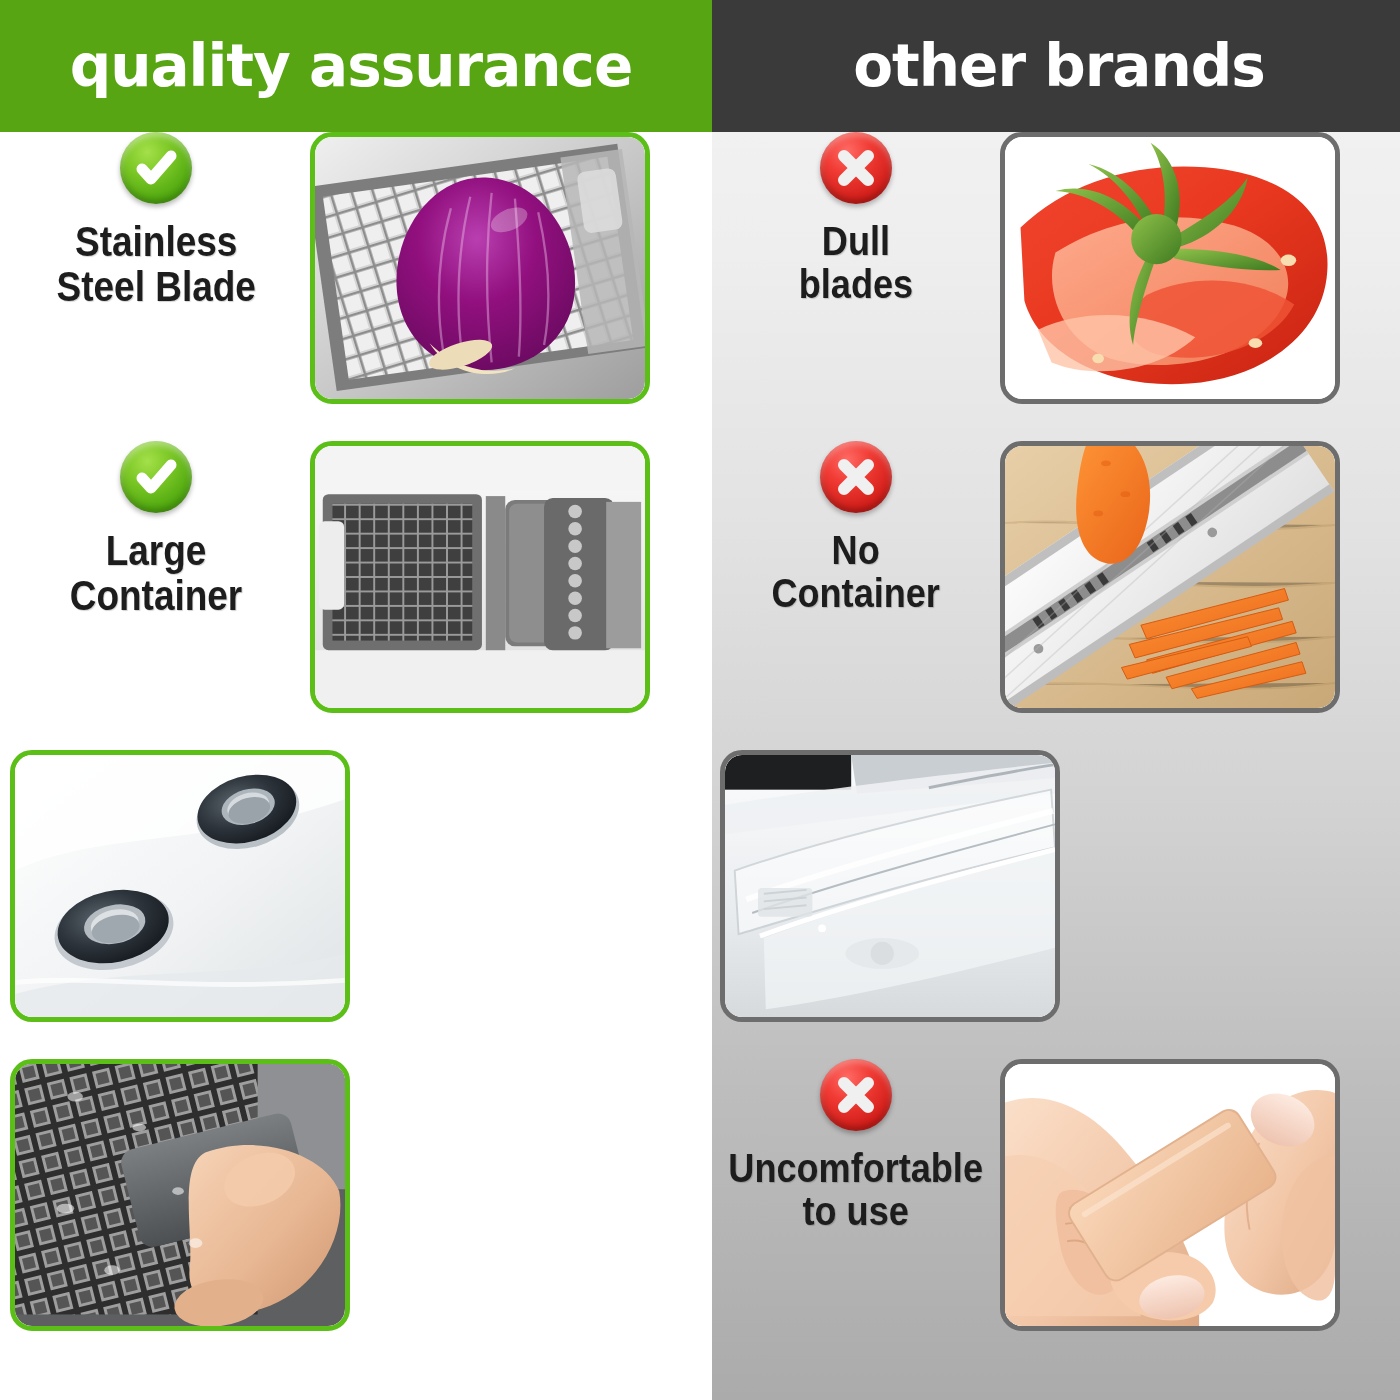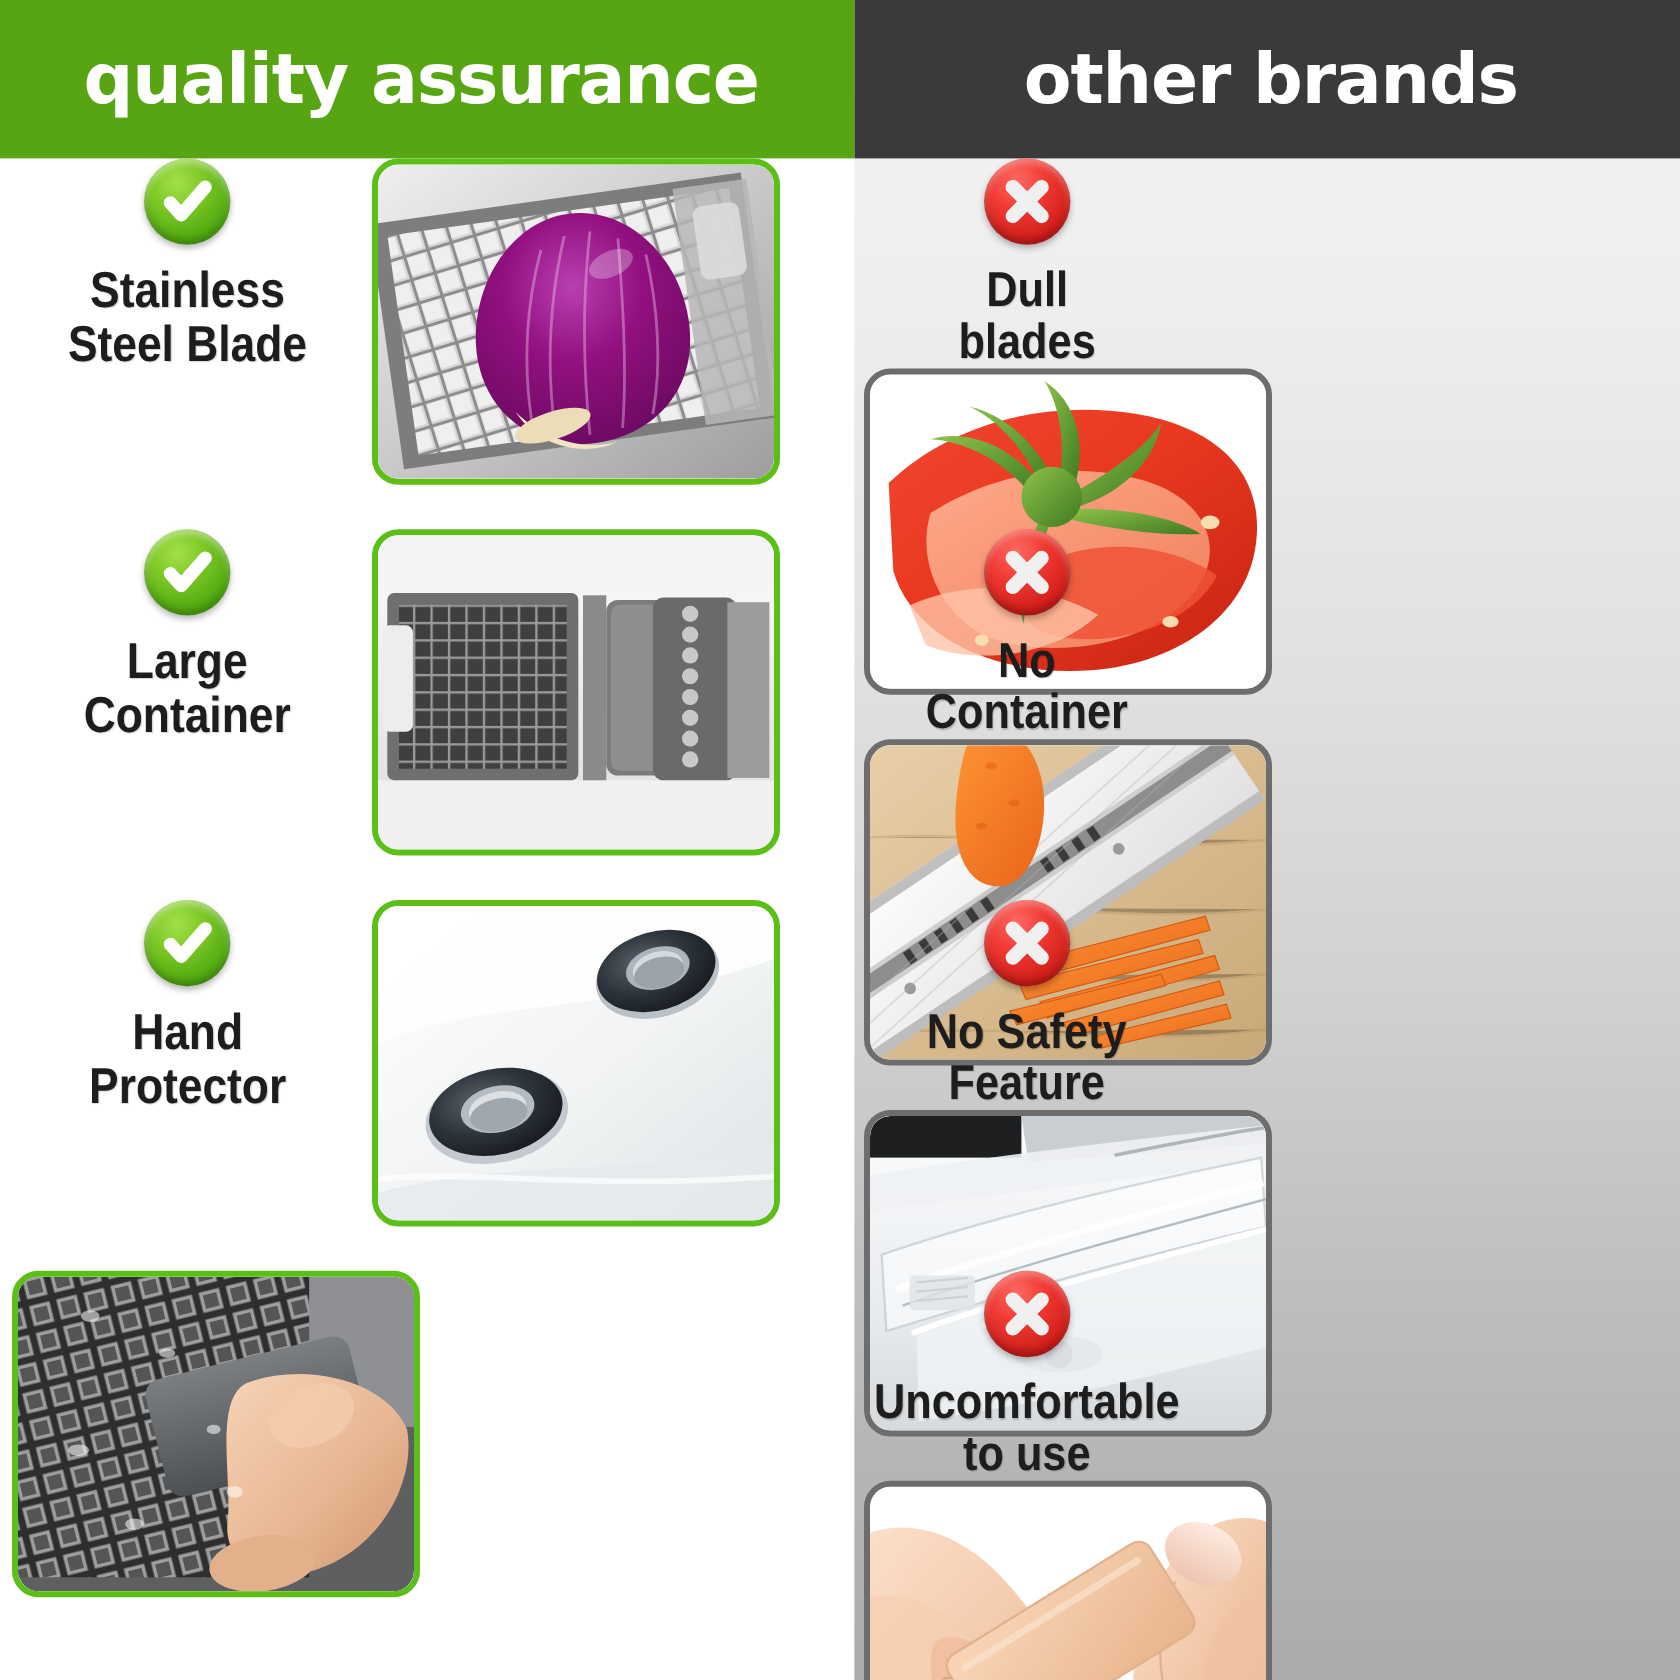--- a/index.html
+++ b/index.html
@@ -34,21 +34,21 @@
   .hdr-right .hdr-text { padding-left:6px; }
 
   
   .rows { padding-top:0; }
   .row {
     display:flex;
     align-items:flex-start;
     height:309px;
   }
   .row-left  { padding-left:6px; }
-  .row-right { padding-left:4px;flex-direction:column; }
+  .row-right { padding-left:4px; }
 
   
   .label-cell {
     width:300px;
     display:flex;
     flex-direction:column;
     align-items:center;
     justify-content:center;
     flex:none;
   }
@@ -210,29 +210,20 @@
                 <circle cx="268" cy="176" r="7"></circle>
                   <circle cx="268" cy="194" r="7"></circle>
               </g>
               <rect x="300" y="58" width="36" height="152" fill="#9c9c9c"></rect>
             </svg>
           </div>
         </div>
       </div>
 
       <div class="row row-left">
-        <div class="label-cell">
-          <div class="badge badge-check">
-            <svg viewBox="0 0 72 72">
-                <path d="M22 37 L31 47 L51 24" fill="none" stroke="#ffffff" stroke-width="11" stroke-linecap="round" stroke-linejoin="round"></path>
-              </svg>
-          </div>
-          <div class="label-text">Hand
-Protector</div>
-        </div>
         <div class="photo photo-green">
           <div class="photo-inner">
             <svg class="scene" viewBox="0 0 340 272" preserveAspectRatio="none">
               <defs>
                 <linearGradient id="g-plastic" x1="0" y1="0" x2="1" y2="1">
                   <stop offset="0%" stop-color="#ffffff"></stop>
                     <stop offset="55%" stop-color="#f1f3f4"></stop>
                     <stop offset="100%" stop-color="#dfe3e5"></stop>
                 </linearGradient>
                 <radialGradient id="g-ring" cx="40%" cy="35%" r="70%">
@@ -443,29 +434,20 @@
                 <path d="M166 240 L300 204 L304 216 L172 252 Z"></path>
                 <path d="M192 252 L306 224 L310 236 L198 262 Z"></path>
                 <path d="M120 230 L250 198 L254 208 L126 242 Z"></path>
               </g>
             </svg>
           </div>
         </div>
       </div>
 
       <div class="row row-right">
-        <div class="label-cell">
-          <div class="badge badge-x">
-            <svg viewBox="0 0 72 72">
-                <path d="M24 24 L48 48 M48 24 L24 48" fill="none" stroke="#f0f0f0" stroke-width="12" stroke-linecap="round"></path>
-              </svg>
-          </div>
-          <div class="label-text">No Safety
-Feature</div>
-        </div>
         <div class="photo photo-gray">
           <div class="photo-inner">
             <svg class="scene" viewBox="0 0 340 272" preserveAspectRatio="none">
               <defs>
                 <linearGradient id="c-clear" x1="0" y1="0" x2="0" y2="1">
                   <stop offset="0%" stop-color="#fbfcfd"></stop>
                     <stop offset="60%" stop-color="#e9ecef"></stop>
                     <stop offset="100%" stop-color="#d6dadd"></stop>
                 </linearGradient>
               </defs>

